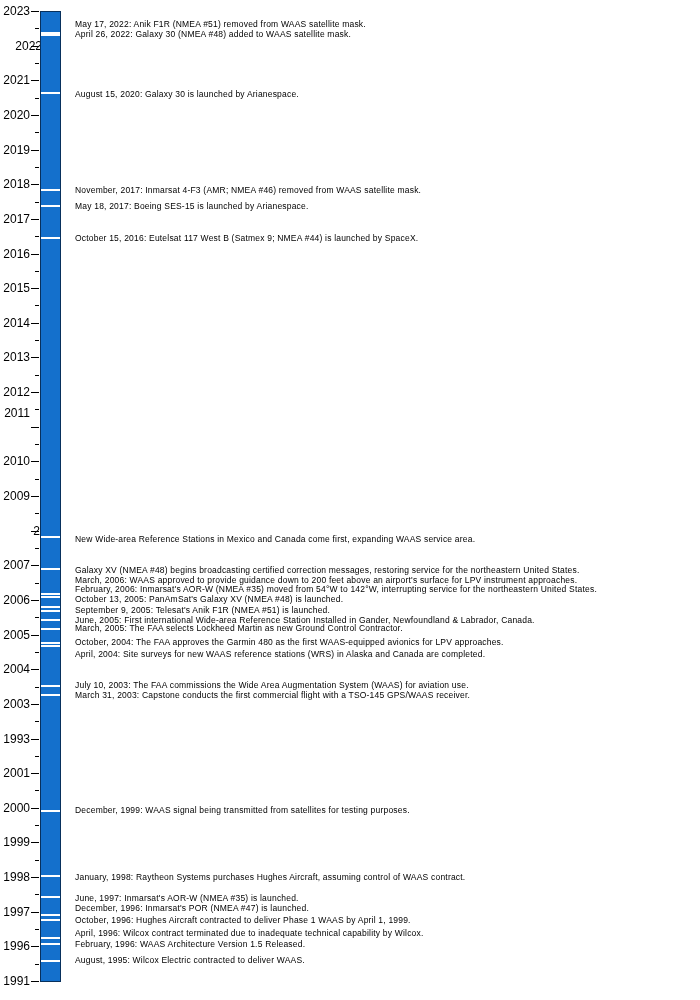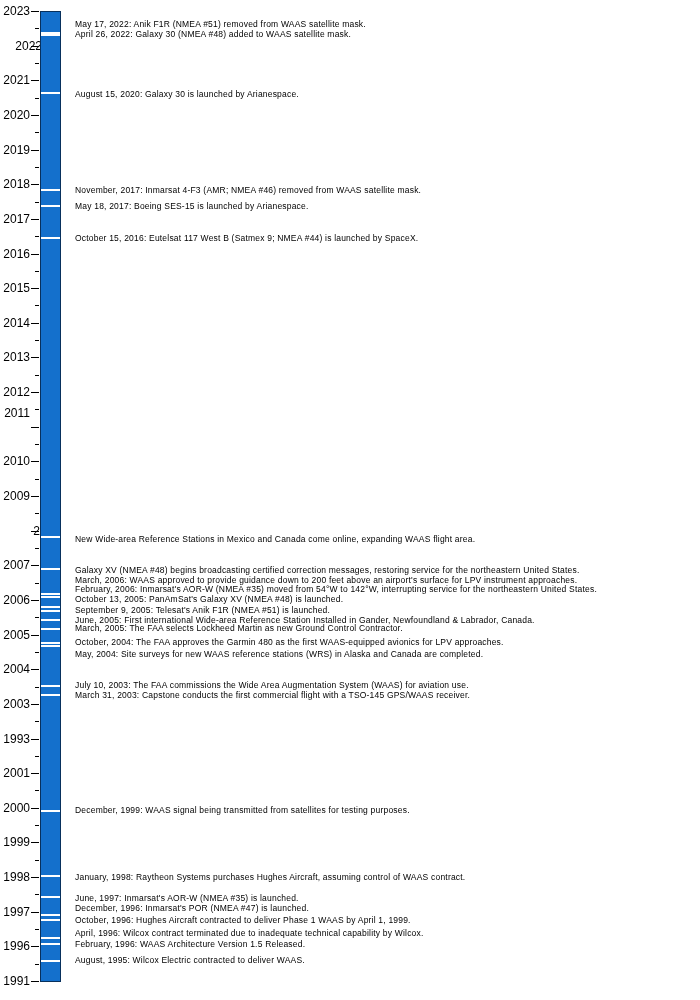--- a/index.html
+++ b/index.html
@@ -145,30 +145,30 @@
       <div class="event-line" style="top: 942.586px; background: rgb(255, 255, 255);"></div>
       <div class="event-line" style="top: 959.907px; background: rgb(255, 255, 255);"></div>
     </div>
   <div id="event-labels">
       <div class="event-label" style="top: 19px; left: 75px;">May 17, 2022: Anik F1R (NMEA #51) removed from WAAS satellite mask.</div>
       <div class="event-label" style="top: 28.5px; left: 75px;">April 26, 2022: Galaxy 30 (NMEA #48) added to WAAS satellite mask.</div>
       <div class="event-label" style="top: 89px; left: 75px;">August 15, 2020: Galaxy 30 is launched by Arianespace.</div>
       <div class="event-label" style="top: 184.5px; left: 75px;">November, 2017: Inmarsat 4-F3 (AMR; NMEA #46) removed from WAAS satellite mask.</div>
       <div class="event-label" style="top: 201px; left: 75px;">May 18, 2017: Boeing SES-15 is launched by Arianespace.</div>
       <div class="event-label" style="top: 232.5px; left: 75px;">October 15, 2016: Eutelsat 117 West B (Satmex 9; NMEA #44) is launched by SpaceX.</div>
-      <div class="event-label" style="top: 533.5px; left: 75px;">New Wide-area Reference Stations in Mexico and Canada come online, expanding WAAS flight area.</div>
+      <div class="event-label" style="top: 533.5px; left: 75px;">New Wide-area Reference Stations in Mexico and Canada come first, expanding WAAS service area.</div>
       <div class="event-label" style="top: 564.5px; left: 75px;">Galaxy XV (NMEA #48) begins broadcasting certified correction messages, restoring service for the northeastern United States.</div>
       <div class="event-label" style="top: 574.5px; left: 75px;">March, 2006: WAAS approved to provide guidance down to 200 feet above an airport's surface for LPV instrument approaches.</div>
       <div class="event-label" style="top: 584px; left: 75px;">February, 2006: Inmarsat's AOR-W (NMEA #35) moved from 54°W to 142°W, interrupting service for the northeastern United States.</div>
       <div class="event-label" style="top: 593.5px; left: 75px;">October 13, 2005: PanAmSat's Galaxy XV (NMEA #48) is launched.</div>
       <div class="event-label" style="top: 604.5px; left: 75px;">September 9, 2005: Telesat's Anik F1R (NMEA #51) is launched.</div>
       <div class="event-label" style="top: 614.5px; left: 75px;">June, 2005: First international Wide-area Reference Station Installed in Gander, Newfoundland &amp; Labrador, Canada.</div>
       <div class="event-label" style="top: 623px; left: 75px;">March, 2005: The FAA selects Lockheed Martin as new Ground Control Contractor.</div>
       <div class="event-label" style="top: 636.5px; left: 75px;">October, 2004: The FAA approves the Garmin 480 as the first WAAS-equipped avionics for LPV approaches.</div>
-      <div class="event-label" style="top: 649px; left: 75px;">May, 2004: Site surveys for new WAAS reference stations (WRS) in Alaska and Canada are completed.</div>
+      <div class="event-label" style="top: 649px; left: 75px;">April, 2004: Site surveys for new WAAS reference stations (WRS) in Alaska and Canada are completed.</div>
       <div class="event-label" style="top: 680px; left: 75px;">July 10, 2003: The FAA commissions the Wide Area Augmentation System (WAAS) for aviation use.</div>
       <div class="event-label" style="top: 689.5px; left: 75px;">March 31, 2003: Capstone conducts the first commercial flight with a TSO-145 GPS/WAAS receiver.</div>
       <div class="event-label" style="top: 805px; left: 75px;">December, 1999: WAAS signal being transmitted from satellites for testing purposes.</div>
       <div class="event-label" style="top: 872px; left: 75px;">January, 1998: Raytheon Systems purchases Hughes Aircraft, assuming control of WAAS contract.</div>
       <div class="event-label" style="top: 892.5px; left: 75px;">June, 1997: Inmarsat's AOR-W (NMEA #35) is launched.</div>
       <div class="event-label" style="top: 902.5px; left: 75px;">December, 1996: Inmarsat's POR (NMEA #47) is launched.</div>
       <div class="event-label" style="top: 915px; left: 75px;">October, 1996: Hughes Aircraft contracted to deliver Phase 1 WAAS by April 1, 1999.</div>
       <div class="event-label" style="top: 927.5px; left: 75px;">April, 1996: Wilcox contract terminated due to inadequate technical capability by Wilcox.</div>
       <div class="event-label" style="top: 938.5px; left: 75px;">February, 1996: WAAS Architecture Version 1.5 Released.</div>
       <div class="event-label" style="top: 954.5px; left: 75px;">August, 1995: Wilcox Electric contracted to deliver WAAS.</div>

